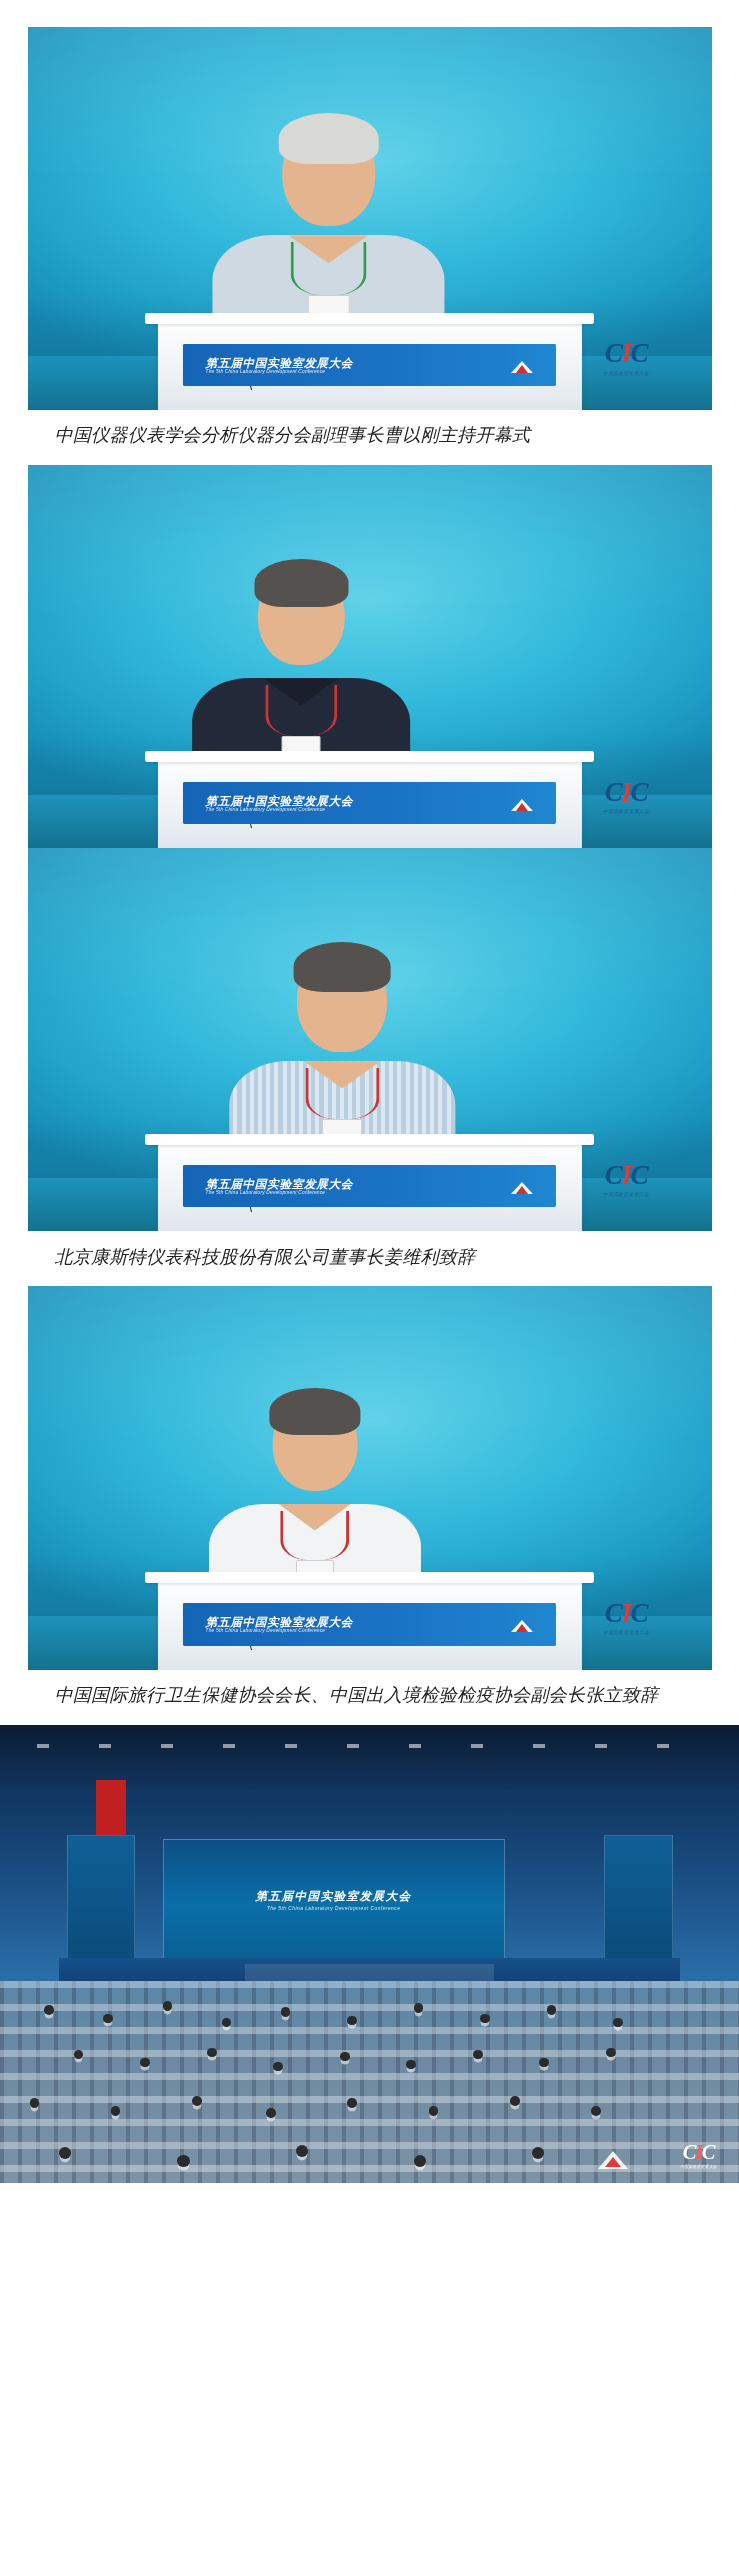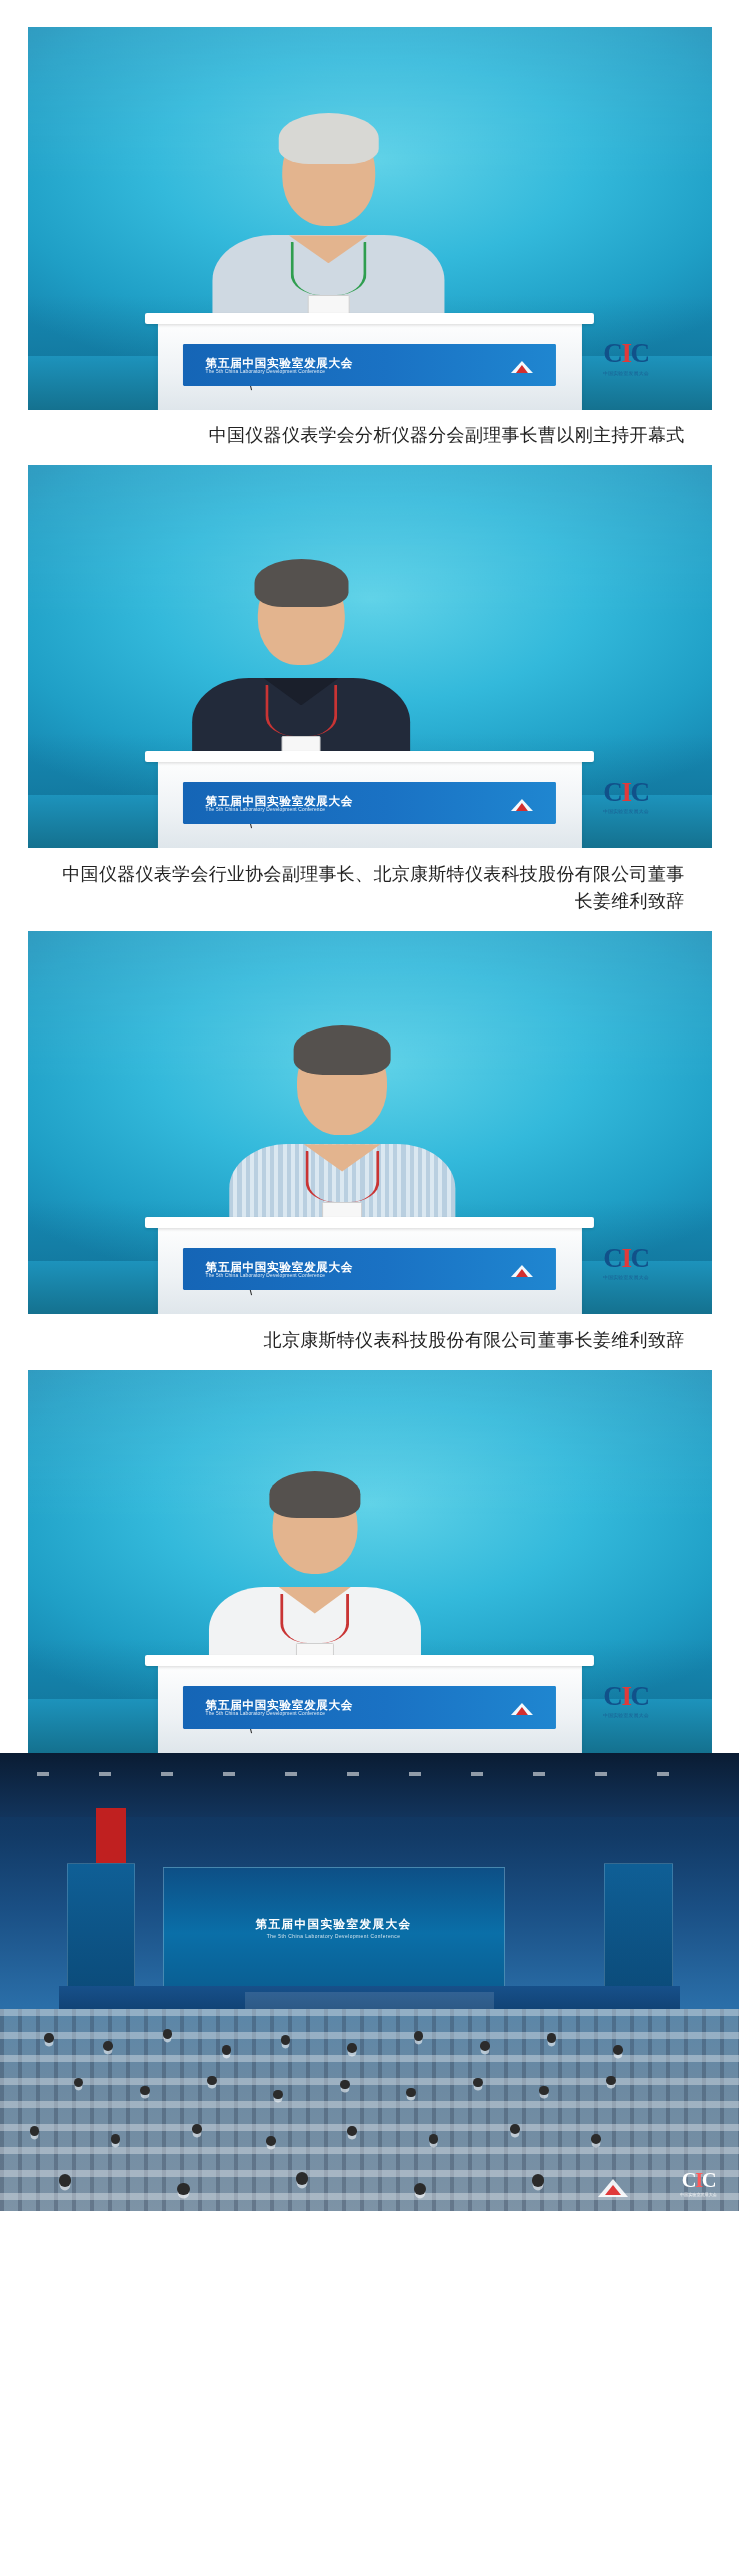--- a/index.html
+++ b/index.html
@@ -14,20 +14,21 @@
   }
   .page {
     width: 739px;
     margin: 0 auto;
     background: #ffffff;
     padding-top: 27px;
     box-sizing: border-box;
   }
   .block {
     width: 739px;
+    font-style: italic;
   }
   .photo-wrap {
     width: 684px;
     margin: 0 auto;
     position: relative;
   }
   .photo-wrap.full {
     width: 739px;
     margin: 0;
   }
@@ -274,21 +275,21 @@
     margin-top: 2.1px;
     letter-spacing: 0.3px;
     white-space: nowrap;
   }
   
   .caption {
     width: 684px;
     margin: 0 auto;
     padding: 12.3px 27px 15px 27px;
     box-sizing: border-box;
-    text-align: right;
+    text-align: left;
     color: #222222;
     font-size: 18px;
     line-height: 1.55;
     letter-spacing: 0.3px;
   }
   
   .hall {
     position: relative;
     width: 100%;
     padding-top: 62%;
@@ -503,21 +504,20 @@
             </div>
             <div class="banner-mark"></div>
           </div>
         </div>
         <div class="cic-logo">
           <div class="mark">C<span class="mid">I</span>C</div>
           <div class="sub">中国实验室发展大会</div>
         </div>
       </div>
     </div>
-    <div class="caption">中国仪器仪表学会行业协会副理事长、北京康斯特仪表科技股份有限公司董事长姜维利致辞</div>
   </div>
 
   <div class="block">
     <div class="photo-wrap">
       <div class="photo" style="padding-top:56%;">
         <div class="stage"></div>
         <div class="floor"></div>
         <div class="person" style="left:46%; width:33%; height:74%;">
           <div class="torso stripe">
             <div class="collar"></div>
@@ -575,20 +575,21 @@
             </div>
             <div class="banner-mark"></div>
           </div>
         </div>
         <div class="cic-logo">
           <div class="mark">C<span class="mid">I</span>C</div>
           <div class="sub">中国实验室发展大会</div>
         </div>
       </div>
     </div>
+    <div class="caption">中国国际旅行卫生保健协会会长、中国出入境检验检疫协会副会长张立致辞</div>
   </div>
 
   <div class="block">
     <div class="photo-wrap full">
       <div class="hall">
         <div class="hall-ceiling"></div>
         <div class="hall-redbanner"></div>
         <div class="hall-sidebanner left"></div>
         <div class="hall-sidebanner right"></div>
         <div class="hall-screen">

